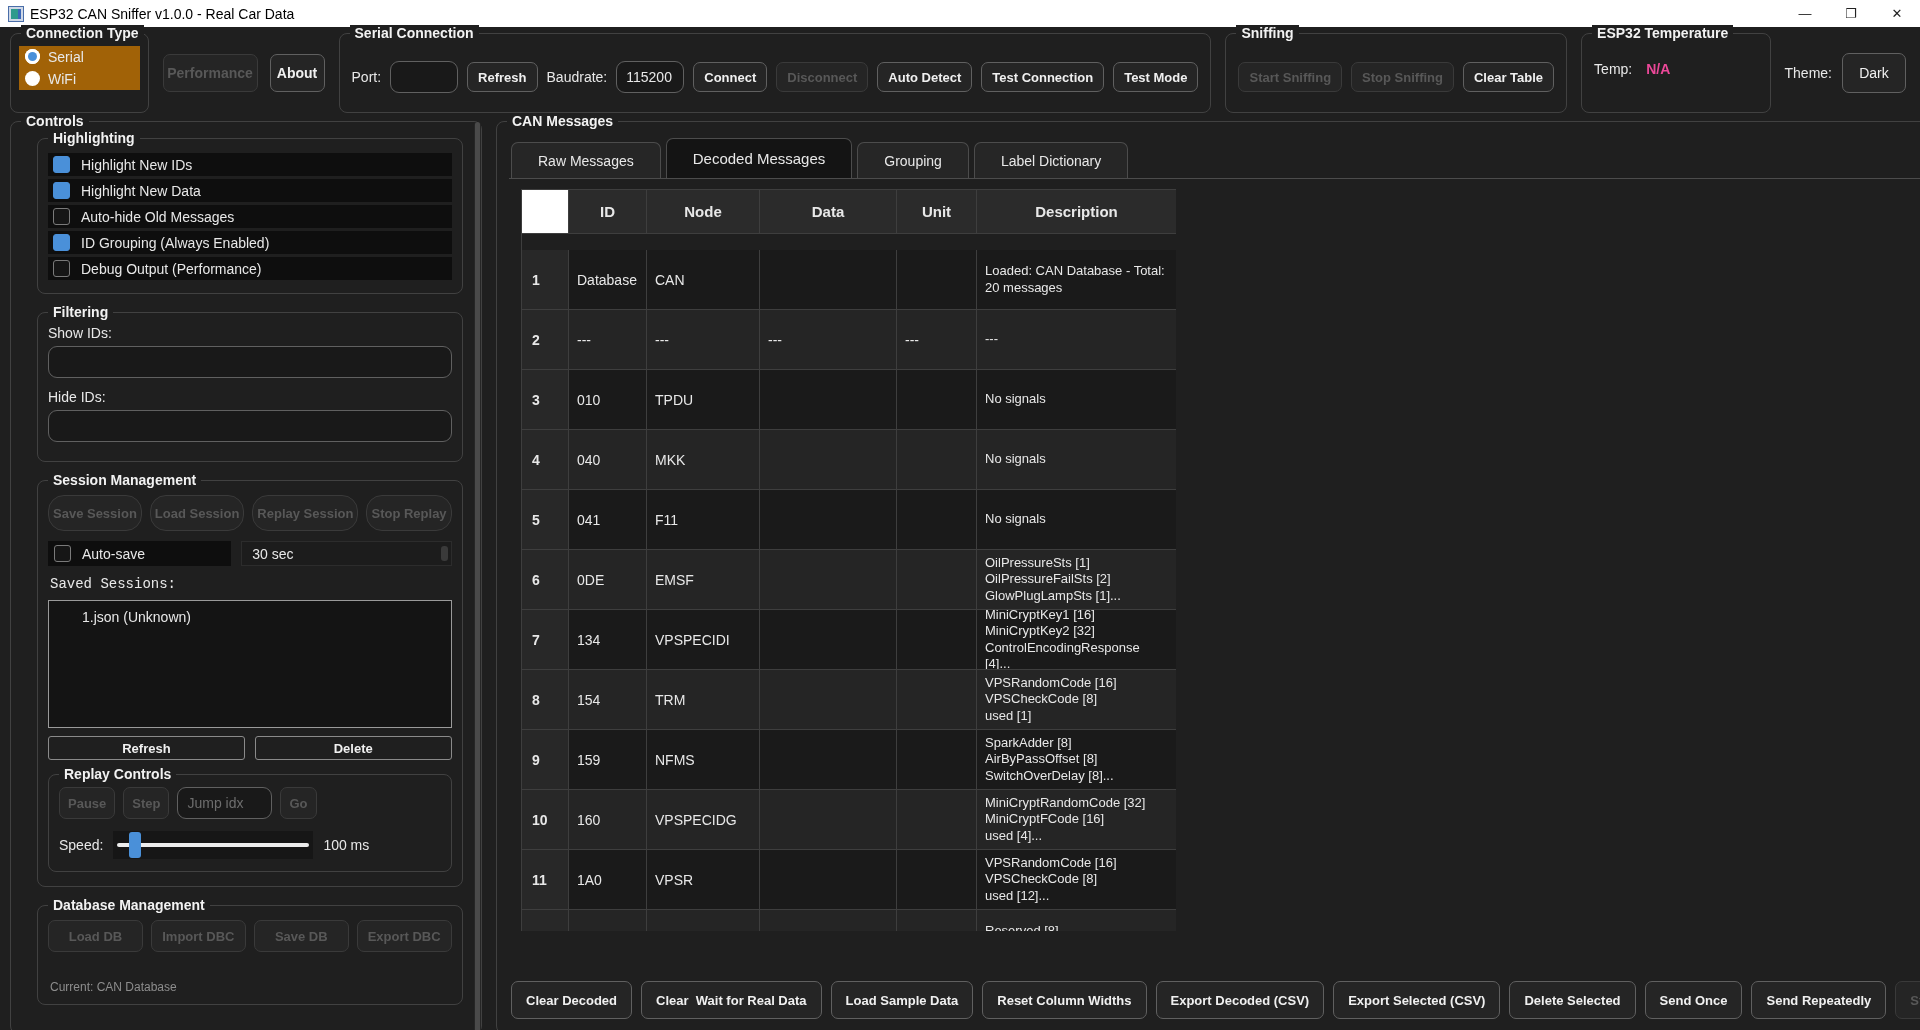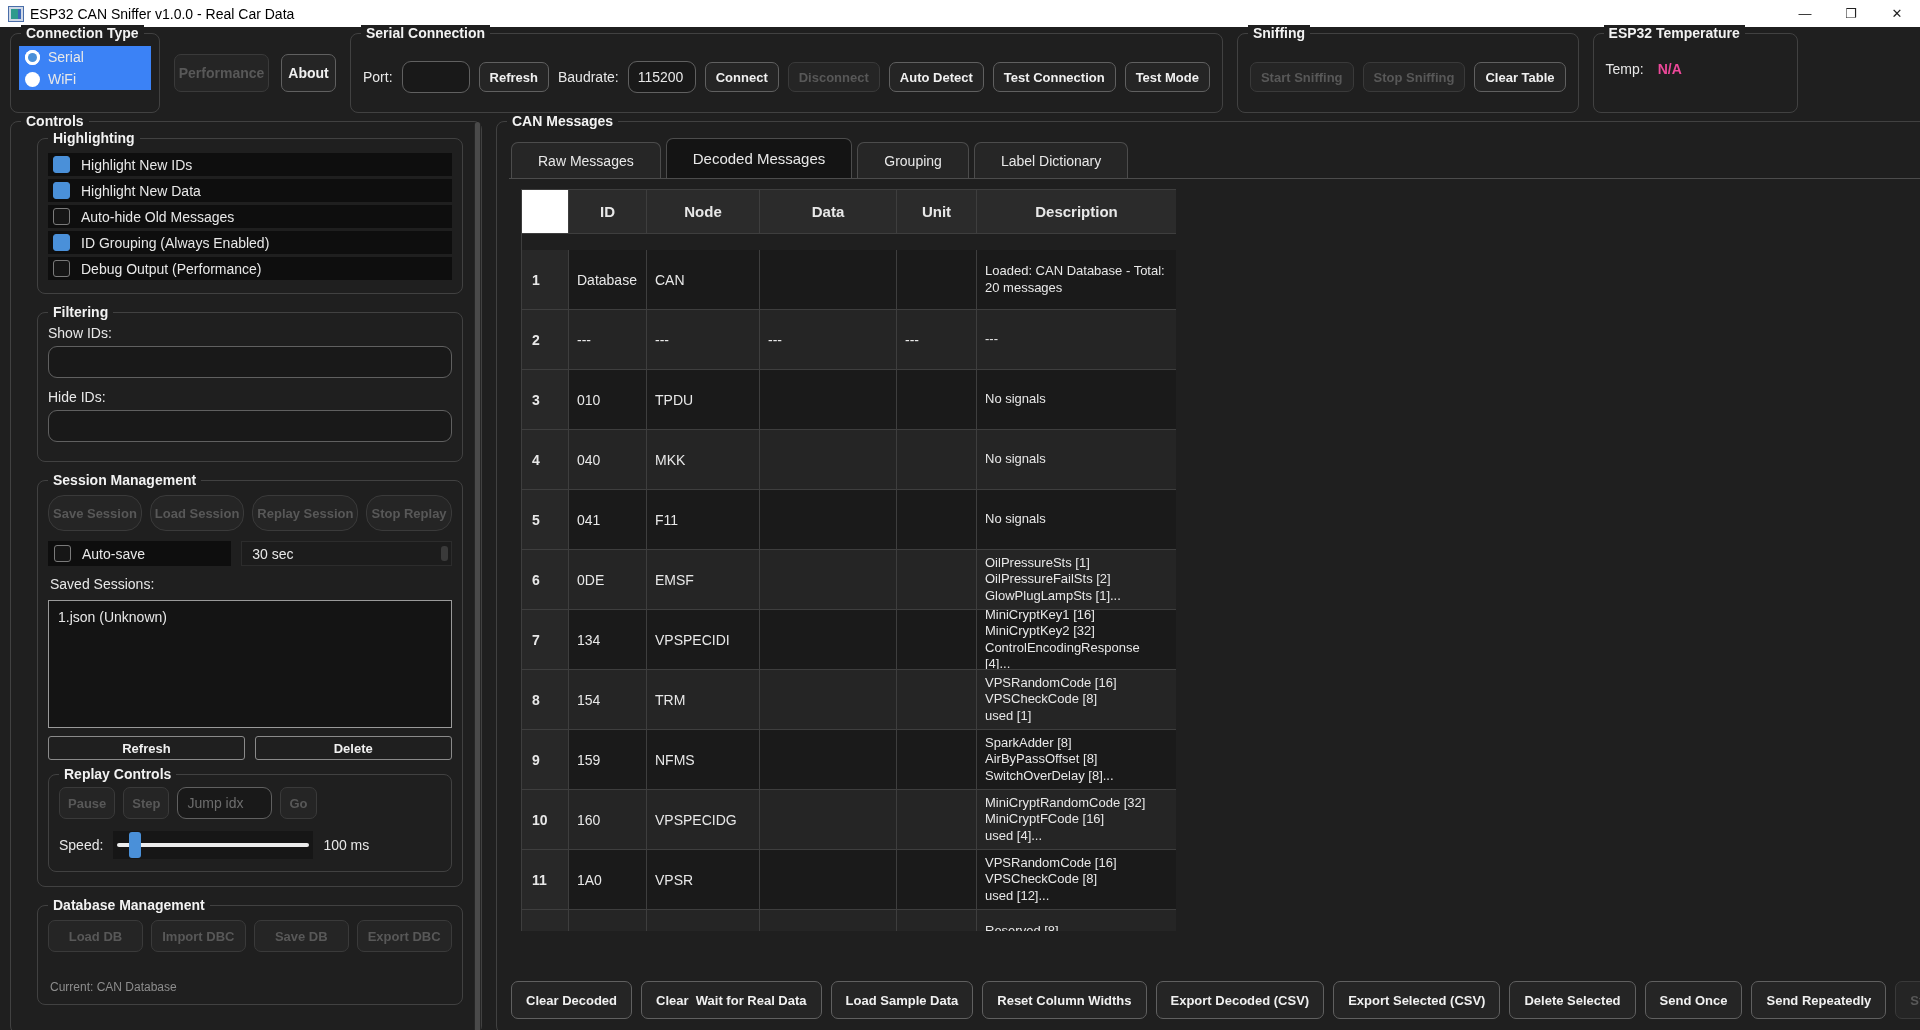--- a/index.html
+++ b/index.html
@@ -28,21 +28,21 @@
   .tinput { background:#191919; border:1px solid #606060; border-radius:9px; color:#e8e8e8;
     font-size:14px; padding:0 9px; height:32px; font-family:"Liberation Sans",sans-serif; }
   .tinput::placeholder { color:#6d6d6d; }
   .lbl { font-size:14px; color:#e8e8e8; }
   .dim { color:#ec4899; }
 
   
   .content { flex:1; display:flex; flex-direction:column; padding:6px 8px 0 10px; }
   .topbar { display:flex; align-items:stretch; gap:14px; height:80px; flex:0 0 80px; margin-bottom:8px; }
   .conn-group { width:150px; padding:12px 8px 10px 8px; display:flex; flex-direction:column; gap:6px; }
-  .radio-row { background:#3b82f6; display:flex; align-items:center; gap:8px; padding:3px 6px; }
+  .radio-row { background:#a16207; display:flex; gap:8px; padding:3px 6px; }
   .radio { width:15px; height:15px; border-radius:50%; background:#ffffff; position:relative; flex:0 0 15px; }
   .radio.sel::after { content:""; position:absolute; left:3px; top:3px; width:9px; height:9px;
     border-radius:50%; background:var(--accent); }
   .radio.sel { background:#fff; box-shadow:inset 0 0 0 2px #fff; }
   .top-plain-btns { display:flex; align-items:center; gap:12px; }
   .serial-group { display:flex; align-items:center; gap:9px; padding:16px 12px 8px 12px; }
   .sniff-group { display:flex; align-items:center; gap:9px; padding:16px 12px 8px 12px; }
   .temp-group { width:205px; padding:16px 12px 24px 12px; display:flex; align-items:center; gap:14px; }
   .theme-area { display:flex; align-items:center; gap:10px; margin-left:auto; padding-right:6px; }
 
@@ -61,23 +61,23 @@
   .filter-lbl { font-size:14px; margin:2px 0 5px 0; }
   .filter-input { width:100%; margin-bottom:9px; }
   .sess-btn-row { display:flex; gap:8px; margin-bottom:10px; }
   .sess-btn-row .btn { flex:1; height:36px; font-size:13px; padding:0 4px;border-radius:16px; }
   .autosave-row { display:flex; gap:10px; margin-bottom:10px; }
   .autosave-chk { background:#0e0e0e; flex:1; display:flex; align-items:center; gap:11px; padding:4px 6px; }
   .combo { flex:1.1; background:#1c1c1c; border:1px solid #2c2c2c; display:flex; align-items:center;
     padding:0 10px; font-size:14px; position:relative; }
   .combo::after { content:""; position:absolute; right:3px; top:4px; bottom:4px; width:7px;
     background:#3a3a3a; border-radius:3px; }
-  .saved-lbl { font-size:14px; margin:4px 0 8px 2px; }
+  .saved-lbl { font-size:14px; margin:4px 0 8px 2px;font-family:Liberation Mono, monospace; }
   .listbox { border:1px solid #9a9a9a; background:#141414; height:128px; padding:6px 9px; margin-bottom:8px; }
-  .listbox .item { font-size:14px; padding:2px 0; }
+  .listbox .item { font-size:14px; padding:2px 0;margin-left:24px; }
   .list-btn-row { display:flex; gap:10px; margin-bottom:14px; }
   .list-btn-row .btn { flex:1; height:24px; border-radius:3px; border-color:#8a8a8a; font-size:13px; background:#1f1f1f; }
   .replay-group { margin:2px 0 4px 0; padding:12px 10px 12px 10px; }
   .replay-top { display:flex; align-items:center; gap:8px; margin-bottom:12px; }
   .replay-top .btn { height:32px; font-size:13px; padding:0 8px; }
   .jump-input { width:95px; }
   .speed-row { display:flex; align-items:center; gap:10px; }
   .slider { width:200px; height:28px; background:#161616; position:relative; }
   .slider .track { position:absolute; left:4px; right:4px; top:12px; height:4px; background:#ececec; border-radius:2px; }
   .slider .handle { position:absolute; left:16px; top:1px; width:12px; height:26px; background:var(--accent); border-radius:3px; }
@@ -162,20 +162,24 @@
         <div class="btn small disabled">Stop Sniffing</div>
         <div class="btn small">Clear Table</div>
       </div>
 
       <div class="group temp-group">
         <div class="gtitle">ESP32 Temperature</div>
         <span class="lbl">Temp:</span>
         <span class="lbl dim" style="font-weight:bold;">N/A</span>
       </div>
 
+      <div class="theme-area">
+        <span class="lbl">Theme:</span>
+        <div class="btn" style="width:64px;height:40px;font-weight:normal;">Dark</div>
+      </div>
     </div>
 
     <div class="main-row">
 
       <div class="group sidebar">
         <div class="gtitle">Controls</div>
         <div class="side-scroll">
 
           <div class="group sgroup">
             <div class="gtitle">Highlighting</div>

